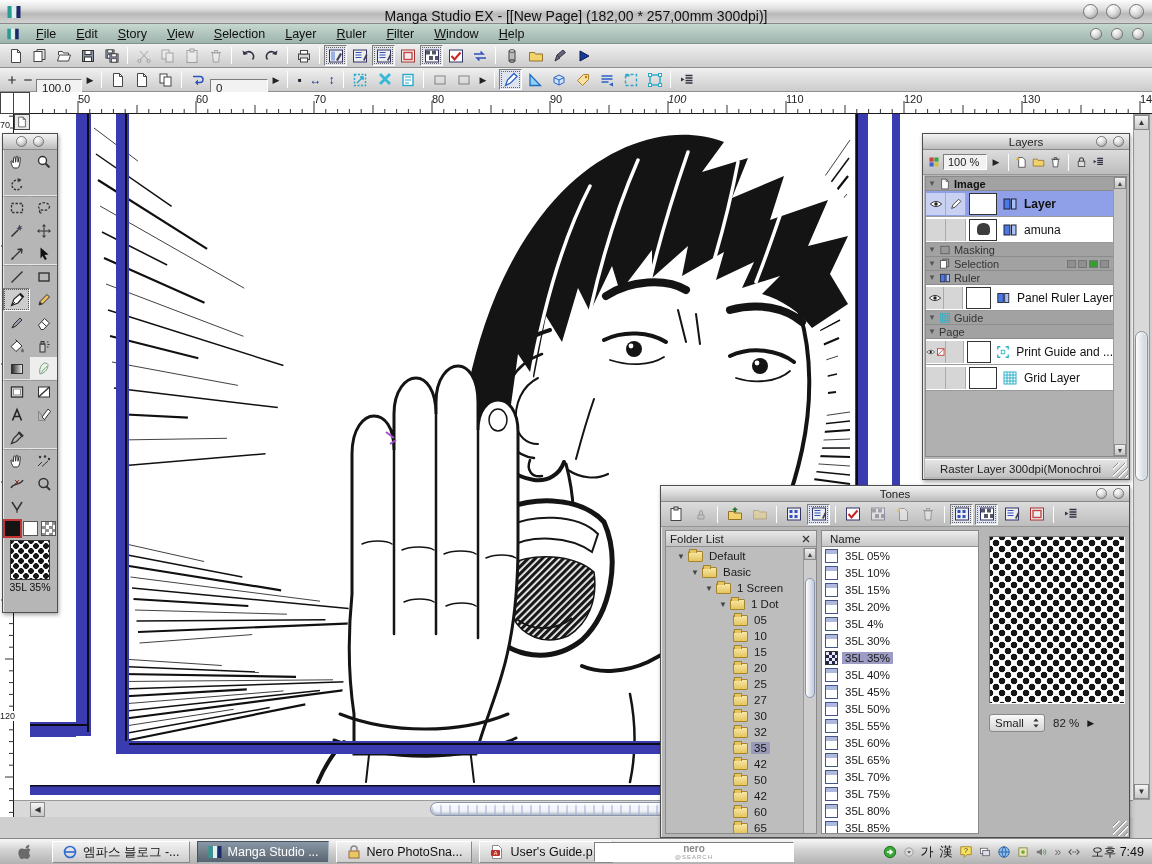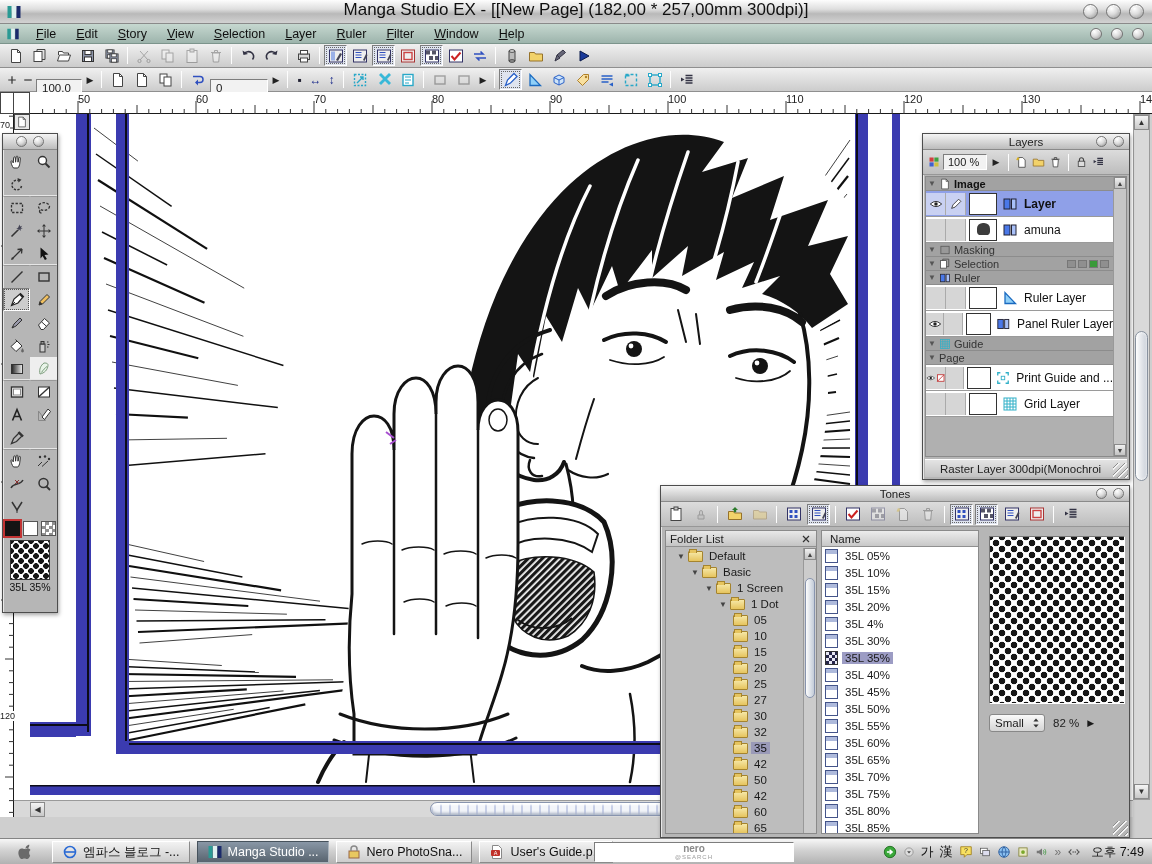--- a/index.html
+++ b/index.html
@@ -8,21 +8,21 @@
     font-family:"Liberation Sans","DejaVu Sans",sans-serif;color:#1a1a1a;font-size:12px;}
   svg.ic{width:16px;height:16px;display:block;}
   svg.ic14{width:14px;height:14px;display:block;}
   svg.ic12{width:12px;height:12px;display:block;}
 
   
   .titlebar{position:absolute;left:0;top:0;right:0;height:24px;
     background:linear-gradient(#fdfdfd,#dedede 40%,#b9b9b9 60%,#d2d2d2);
     border-bottom:1px solid #8a8a8a;}
   .titlebar .apicon{position:absolute;left:6px;top:4px;}
-  .wtitle{position:absolute;left:0;right:0;top:0;text-align:center;font-size:17px;color:#101010;}
+  .wtitle{position:absolute;left:0;right:0;top:8px;text-align:center;font-size:14px;color:#101010;}
   .winbtns{position:absolute;right:8px;top:4px;display:flex;gap:8px;}
   .aqua{width:15px;height:15px;border-radius:50%;border:1px solid #737373;
     background:radial-gradient(circle at 35% 28%,#ffffff,#dcdcdc 45%,#8f8f8f);box-shadow:inset 0 1px 1px rgba(255,255,255,.9);}
   .aqua.sm{width:12px;height:12px;}
   .menubar{position:absolute;left:0;top:24px;right:0;height:20px;display:flex;align-items:center;
     background:linear-gradient(#c6d8d0,#9db4ac);border-bottom:1px solid #7c948c;padding-left:4px;}
   .menubar .apicon{margin:0 6px 0 2px;}
   .menu-item{padding:1px 10px;font-size:12.5px;color:#101010;}
   .menu-item::first-letter{text-decoration:underline;}
   .docbtns{position:absolute;right:8px;top:28px;display:flex;gap:9px;}
@@ -977,21 +977,21 @@
         <line x1="1128.2" y1="17" x2="1128.2" y2="22" stroke="#333"></line>
         <line x1="1140" y1="9" x2="1140" y2="22" stroke="#333"></line>
       </svg>
     <div>
 
     <span class="num" style="left: 78px;">50</span>
         <span class="num" style="left: 196px;">60</span>
         <span class="num" style="left: 314px;">70</span>
         <span class="num" style="left: 432px;">80</span>
         <span class="num" style="left: 550px;">90</span>
-        <span class="num" style="left: 668px;">100</span>
+        <span class="num" style="left: 668px; font-style: italic;">100</span>
         <span class="num" style="left: 786px;">110</span>
         <span class="num" style="left: 904px;">120</span>
         <span class="num" style="left: 1022px;">130</span>
         <span class="num" style="left: 1140px;">140</span>
       </div>
     <span class="rcorner"></span>
     <span class="rcorner2"></span>
   </div>
 
   <div class="canvas-bg"></div>
@@ -1522,29 +1522,20 @@
 
           <div class="lsec">
             <span class="tri">▼</span>
             <svg class="ic12">
               <use href="#s-panelsq"></use>
             </svg>
             <span>Ruler</span>
 
           </div>
 
-          <div class="lrow">
-            <span class="cell"></span>
-            <span class="cell"></span>
-            <span class="thumb"></span>
-            <svg class="ic ltype">
-              <use href="#s-tri-ruler"></use>
-            </svg>
-            <span class="lname">Ruler Layer</span>
-          </div>
 
           <div class="lrow">
             <span class="cell">
               <svg class="ic14">
                 <use href="#s-eye"></use>
               </svg>
             </span>
             <span class="cell"></span>
             <span class="thumb"></span>
             <svg class="ic ltype">

